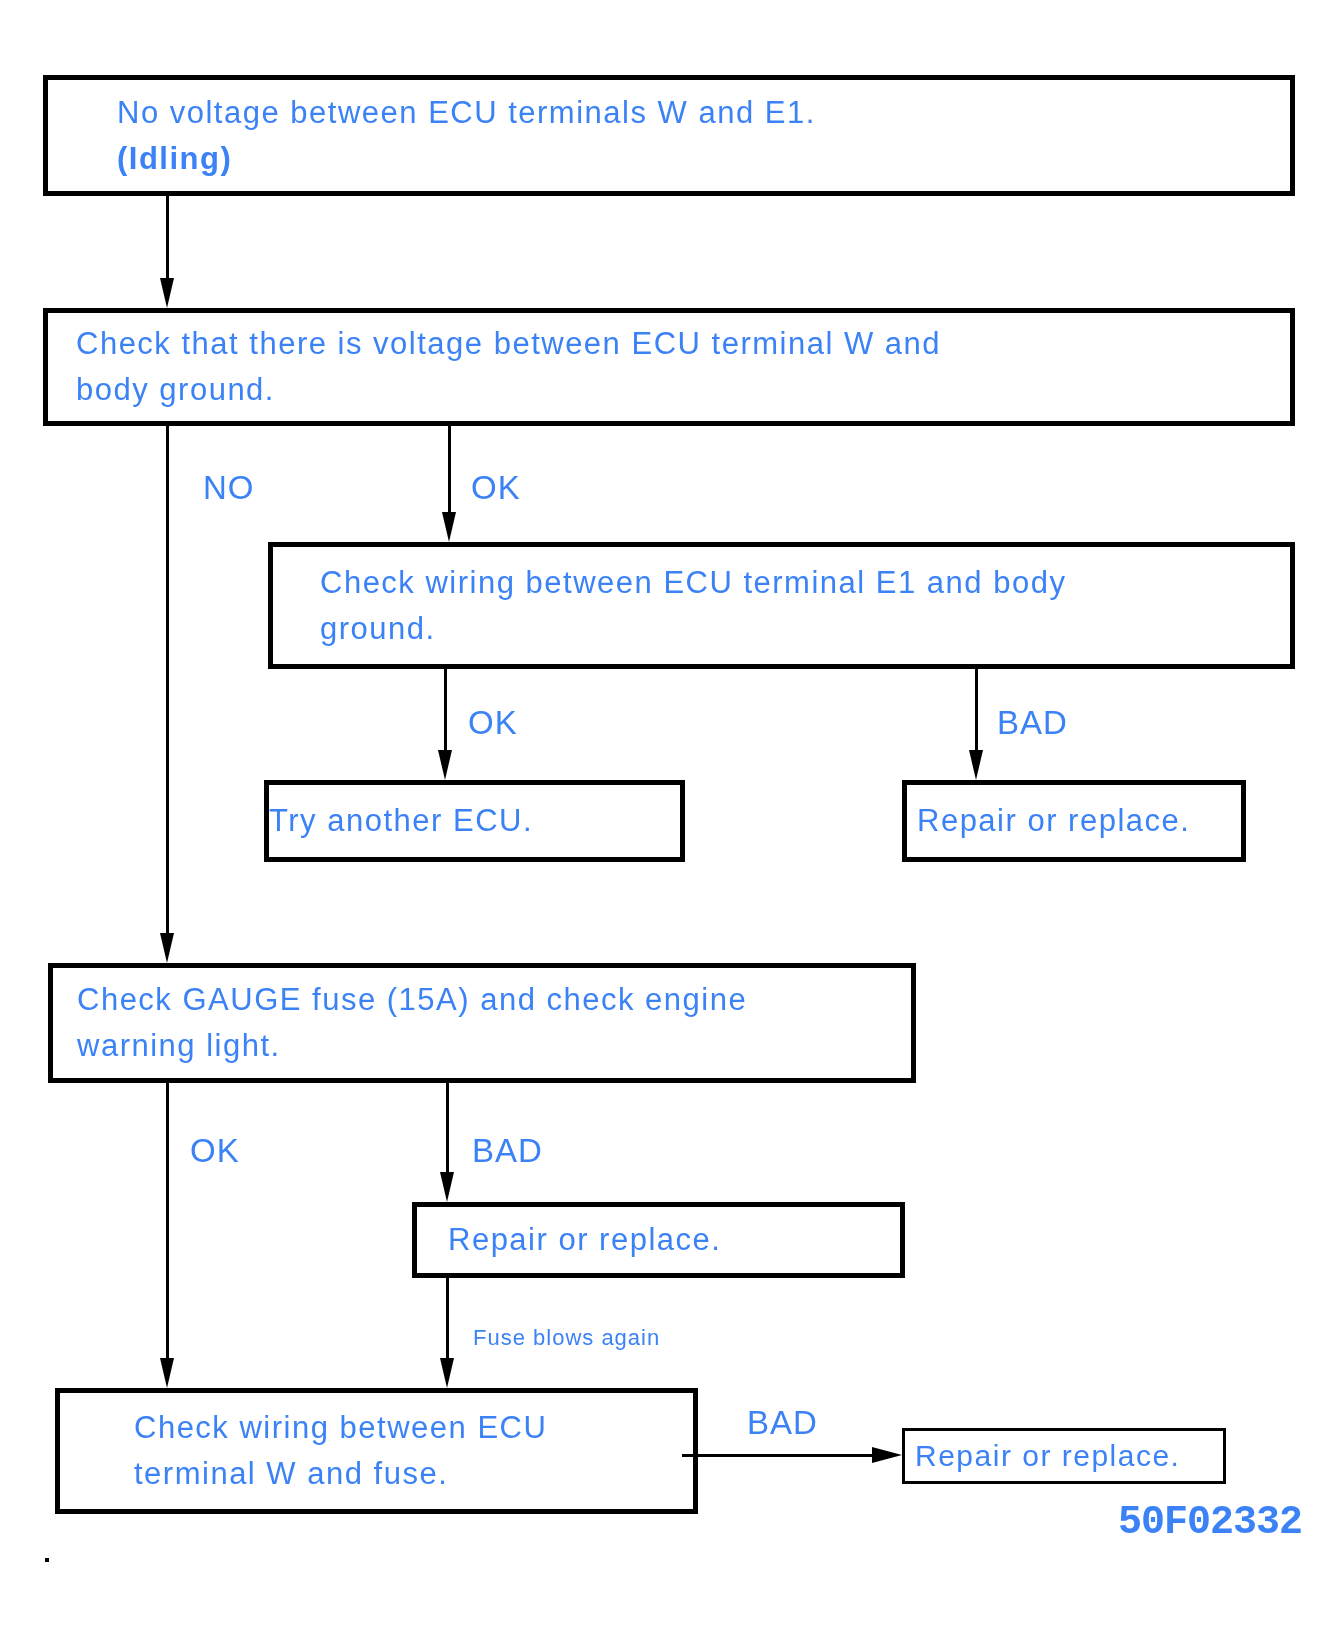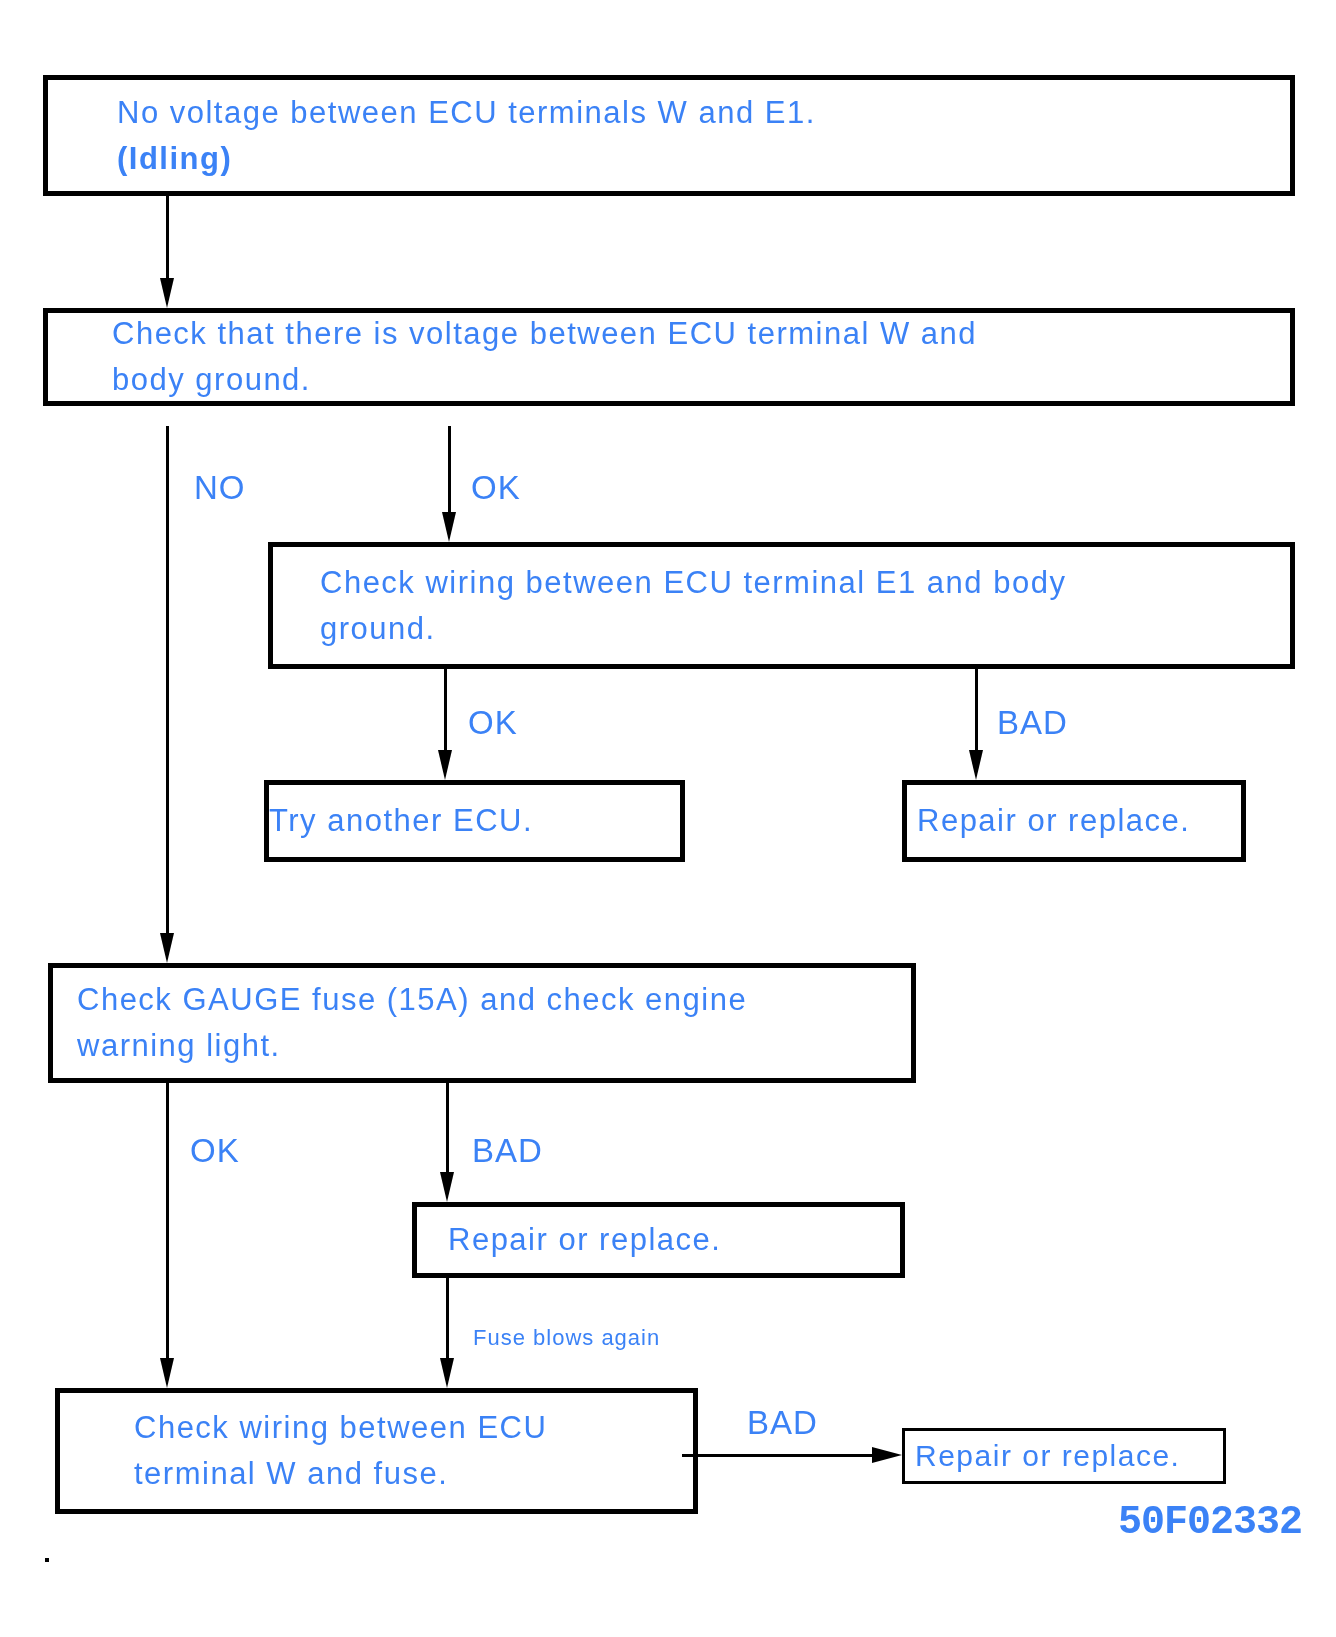--- a/index.html
+++ b/index.html
@@ -80,28 +80,28 @@
 <div class="canvas">
 
   <div class="node" style="left:43px; top:75px; width:1252px; height:121px; padding-left:69px;">
     <div class="nline">No voltage between ECU terminals W and E1.</div>
     <div class="nline bold">(Idling)</div>
   </div>
 
   <div class="vline" style="left:166px; top:196px; height:85px;"></div>
   <div class="arrow-down" style="left:160px; top:278px;"></div>
 
-  <div class="node" style="left:43px; top:308px; width:1252px; height:98px; padding-left:64px;">
+  <div class="node" style="left:43px; top:308px; width:1252px; height:118px; padding-left:28px;">
     <div class="nline">Check that there is voltage between ECU terminal W and</div>
     <div class="nline">body ground.</div>
   </div>
 
   <div class="vline" style="left:166px; top:426px; height:507px;"></div>
   <div class="arrow-down" style="left:160px; top:933px;"></div>
-  <div class="elabel" style="left:194px; top:469px;">NO</div>
+  <div class="elabel" style="left:203px; top:469px;">NO</div>
 
   <div class="vline" style="left:448px; top:426px; height:86px;"></div>
   <div class="arrow-down" style="left:442px; top:512px;"></div>
   <div class="elabel" style="left:471px; top:469px;">OK</div>
 
   <div class="node" style="left:268px; top:542px; width:1027px; height:127px; padding-left:47px;">
     <div class="nline">Check wiring between ECU terminal E1 and body</div>
     <div class="nline">ground.</div>
   </div>
 

